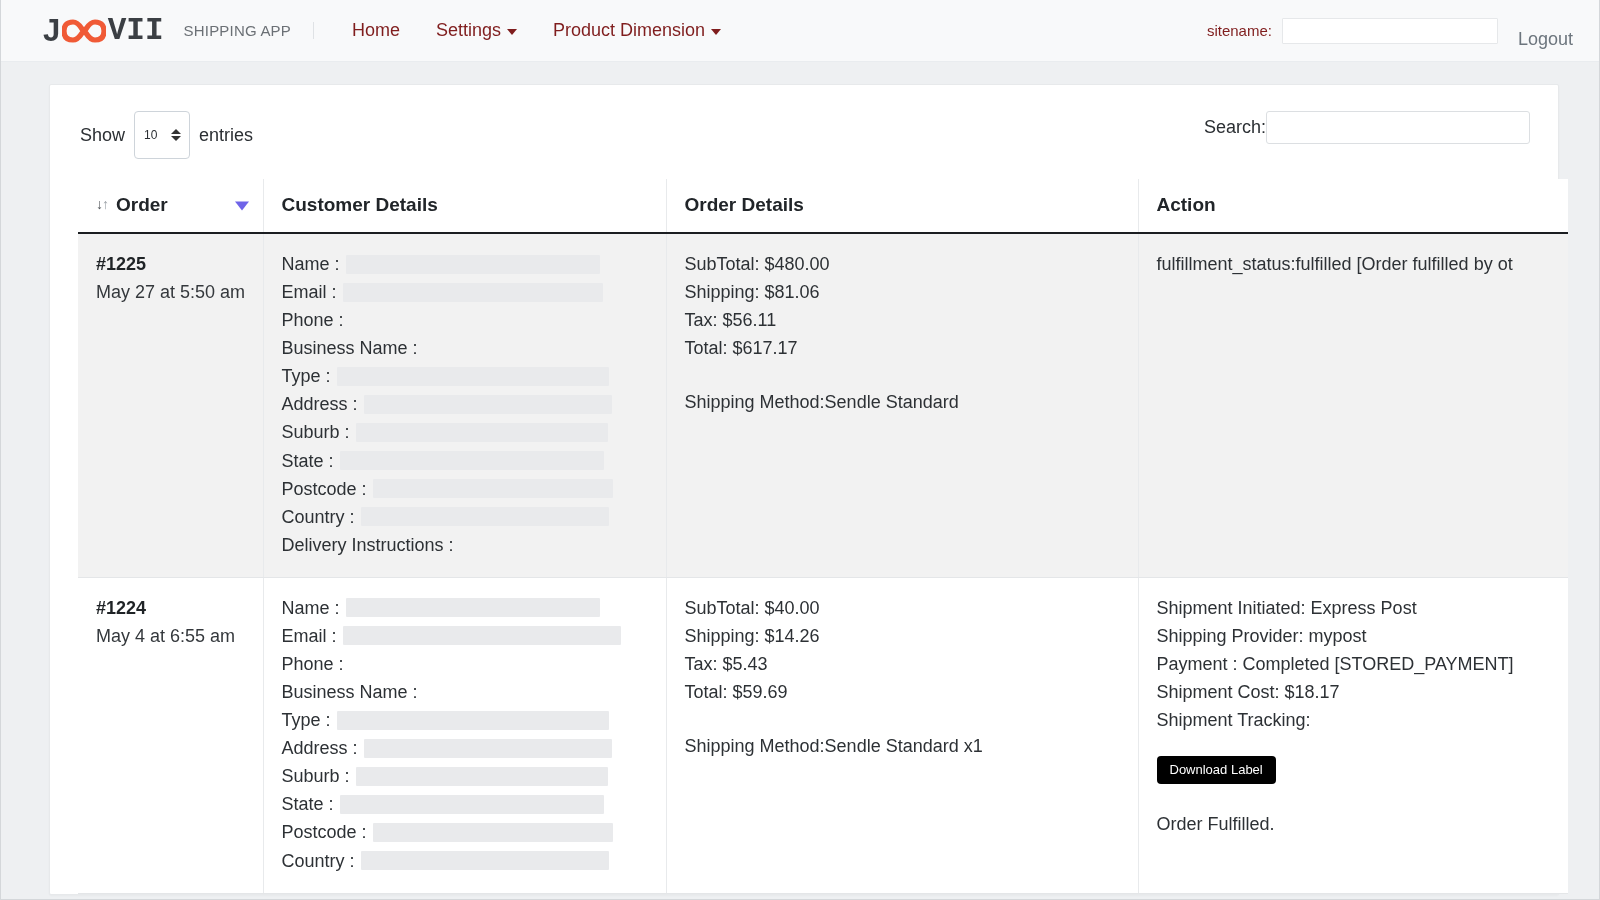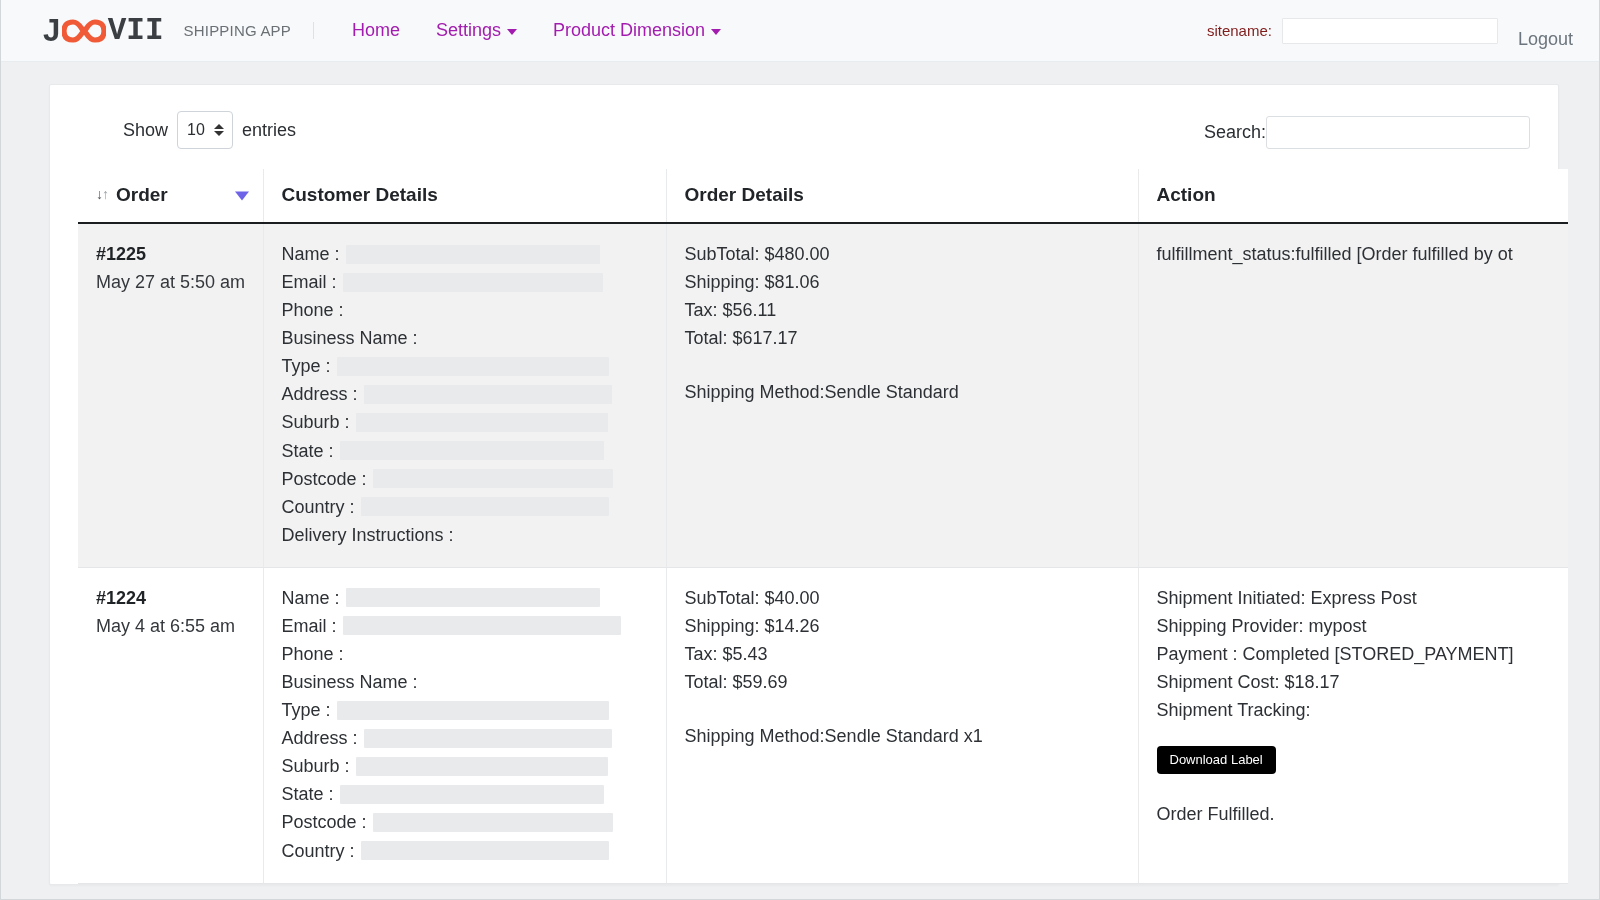--- a/index.html
+++ b/index.html
@@ -51,21 +51,21 @@
     color: #6b7075;
     padding-right: 22px;
     margin-right: 4px;
     border-right: 1px solid #dfe2e5;
     letter-spacing: 0.2px;
     white-space: nowrap;
   }
   .nav-links { display: flex; align-items: center; gap: 0px; margin-left: 16px; }
   .nav-link {
     font-size: 18px;
-    color: #a21caf;
+    color: #7f1d1d;
     padding: 8px 18px;
     text-decoration: none;
     white-space: nowrap;
     cursor: pointer;
     display: inline-flex;
     align-items: center;
     gap: 6px;
   }
   .nav-link.active { color: #f15a29; }
   .caret {
@@ -115,38 +115,37 @@
     background: #fff;
     border: 1px solid #e7e9eb;
     border-radius: 2px;
     box-shadow: 0 1px 2px rgba(0,0,0,0.03);
     padding: 22px 26px 0 28px;
     min-height: 760px;
   }
 
   .table-controls {
     display: flex;
-    align-items: flex-end;
+    align-items: flex-start;
     justify-content: space-between;
     padding: 4px 2px 0 2px;
-    margin-left: 43px;
   }
   .show-entries {
     display: flex; align-items: center; gap: 9px;
     font-size: 18px; color: #2b2f33;
   }
   .entries-select {
     position: relative;
-    width: 56px; height: 38px;
+    width: 56px; height: 48px;
     border: 1px solid #ced4da;
     border-radius: 4px;
     background: #fff;
     display: flex; align-items: center;
     padding-left: 9px;
-    font-size: 16px;
+    font-size: 12px;
     color: #2b2f33;
     cursor: pointer;
   }
   .entries-select .spin {
     position: absolute; right: 8px; top: 50%;
     transform: translateY(-50%);
     display: flex; flex-direction: column; gap: 2px;
   }
   .entries-select .spin i {
     display: block; width: 0; height: 0;

